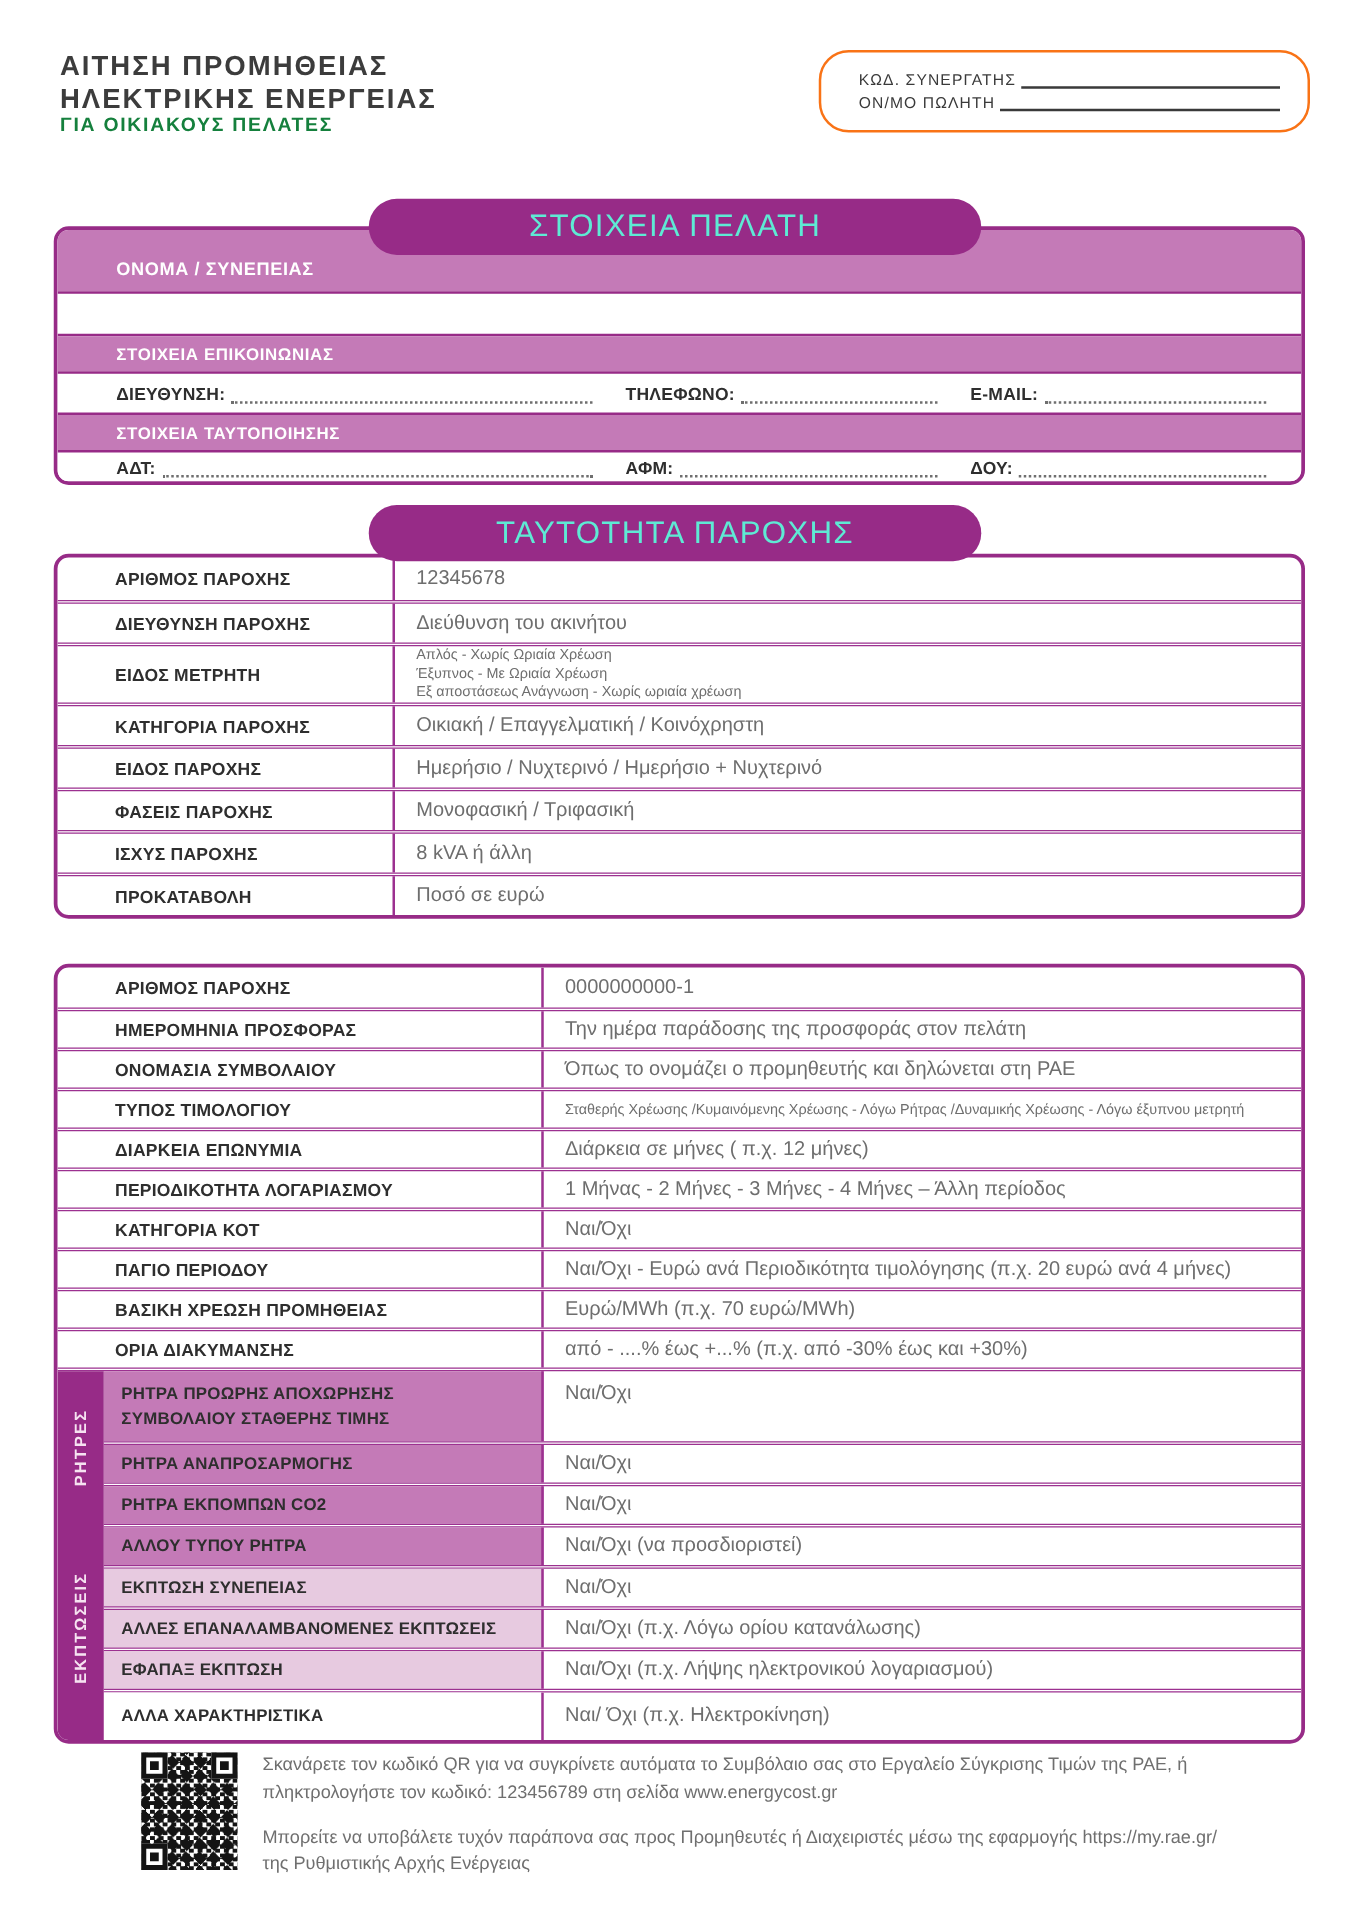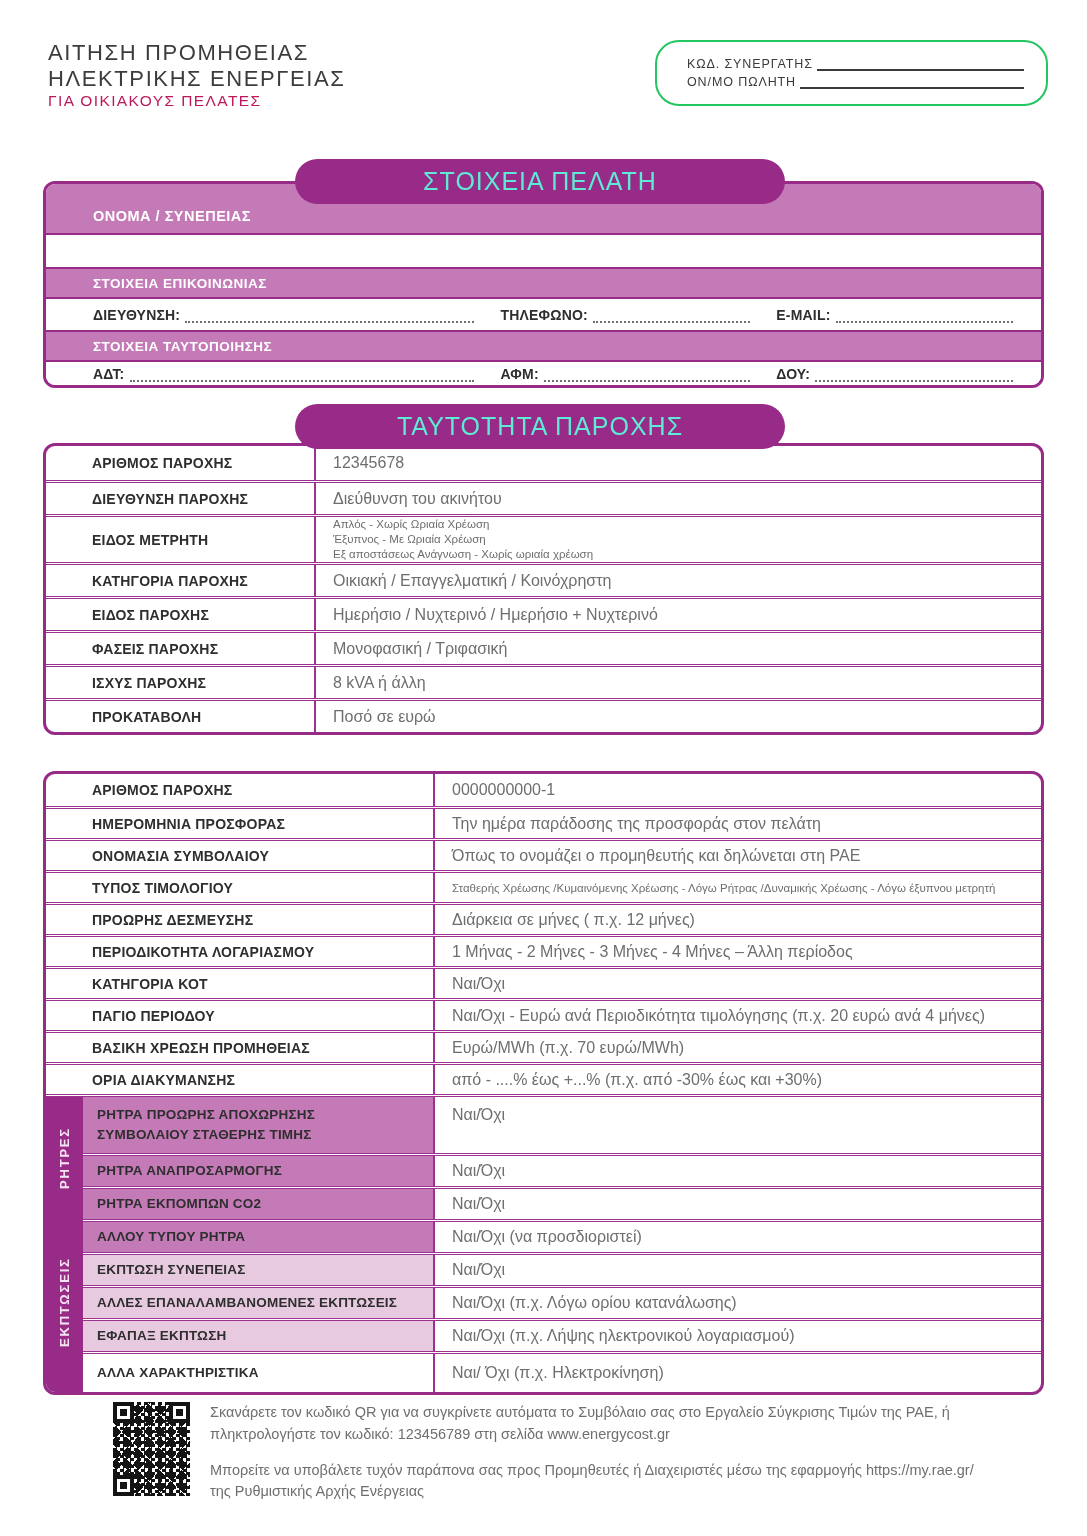--- a/index.html
+++ b/index.html
@@ -2,25 +2,25 @@
 <html lang="el"><head>
 <meta charset="utf-8">
 <style>
   * { box-sizing: border-box; margin: 0; padding: 0; }
   html,body { background:#ffffff; }
   body { font-family: "Liberation Sans", "DejaVu Sans", sans-serif; }
   .page { position: relative; width:1087px; height:1536px; background:#fff; overflow:hidden; }
 
   
   .doc-title { position:absolute; left:48px; top:40px; font-size:22px; line-height:1.2;
-               color:#3c3c3c; letter-spacing:1.6px; font-weight:400; }
-  .doc-subtitle { position:absolute; left:48px; top:92px; font-size:15.5px; color:#be185d;
-                  letter-spacing:1.4px; font-weight:400; }
+               color:#3c3c3c; letter-spacing:1.6px; font-weight:700; }
+  .doc-subtitle { position:absolute; left:48px; top:92px; font-size:15.5px; color:#15803d;
+                  letter-spacing:1.4px; font-weight:700; }
   .partner-box { position:absolute; left:655px; top:40px; width:393px; height:66px;
-                 border:2px solid #22c55e; border-radius:24px; padding:10px 22px 10px 30px;
+                 border:2px solid #f97316; border-radius:24px; padding:10px 22px 10px 30px;
                  display:flex; flex-direction:column; justify-content:space-evenly; }
   .partner-line { display:flex; align-items:flex-end; }
   .partner-line .lbl { font-size:12.5px; letter-spacing:0.9px; color:#3a3a3a; white-space:nowrap; }
   .partner-line .fill { flex:1; border-bottom:2px solid #3a3a3a; margin-left:4px; height:14px; }
 
   
   .pill { position:absolute; height:45px; background:#972b87; border-radius:23px; z-index:3;
           display:flex; align-items:center; justify-content:center; color:#5eead4;
           font-size:25px; letter-spacing:1px; font-weight:400; }
   .boxed { position:absolute; left:43px; width:1001px; border:3px solid #972b87;
@@ -204,21 +204,21 @@
     </div>
     <div class="trow r32">
       <div class="tlabel">ΟΝΟΜΑΣΙΑ ΣΥΜΒΟΛΑΙΟΥ</div>
       <div class="tvalue">Όπως το ονομάζει ο προμηθευτής και δηλώνεται στη ΡΑΕ</div>
     </div>
     <div class="trow r32">
       <div class="tlabel">ΤΥΠΟΣ ΤΙΜΟΛΟΓΙΟΥ</div>
       <div class="tvalue small">Σταθερής Χρέωσης /Κυμαινόμενης Χρέωσης - Λόγω Ρήτρας /Δυναμικής Χρέωσης - Λόγω έξυπνου μετρητή</div>
     </div>
     <div class="trow r32">
-      <div class="tlabel">ΠΡΟΩΡΗΣ ΔΕΣΜΕΥΣΗΣ</div>
+      <div class="tlabel">ΔΙΑΡΚΕΙΑ ΕΠΩΝΥΜΙΑ</div>
       <div class="tvalue">Διάρκεια σε μήνες ( π.χ. 12  μήνες)</div>
     </div>
     <div class="trow r32">
       <div class="tlabel">ΠΕΡΙΟΔΙΚΟΤΗΤΑ ΛΟΓΑΡΙΑΣΜΟΥ</div>
       <div class="tvalue">1 Μήνας - 2 Μήνες - 3 Μήνες -  4 Μήνες – Άλλη περίοδος</div>
     </div>
     <div class="trow r32">
       <div class="tlabel">ΚΑΤΗΓΟΡΙΑ ΚΟΤ</div>
       <div class="tvalue">Ναι/Όχι</div>
     </div>

